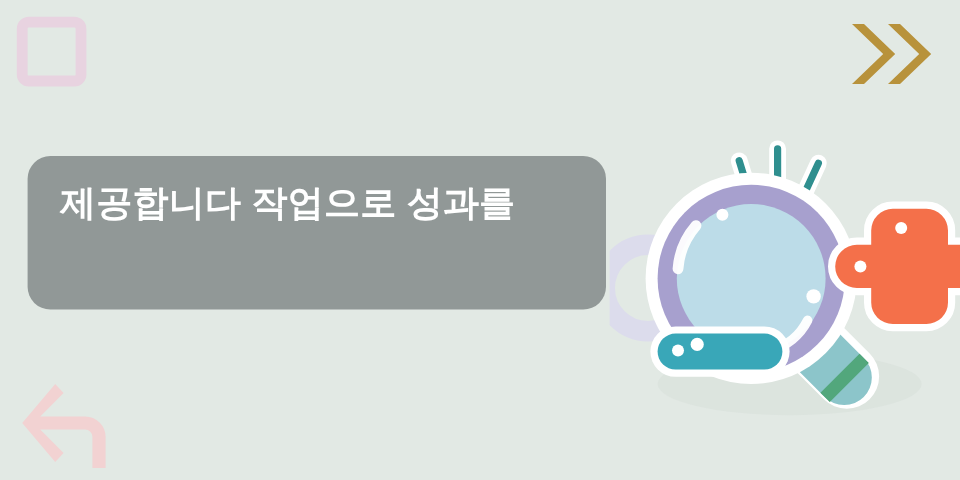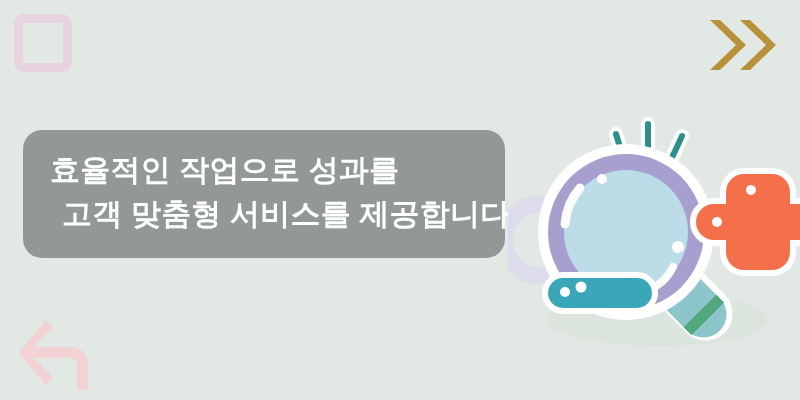--- a/index.html
+++ b/index.html
@@ -98,22 +98,21 @@
   </div>
 
   <div id="deco-arrow">
     <svg viewBox="0 0 110 84" width="110" height="84" xmlns="http://www.w3.org/2000/svg">
       <path d="M38 10 L45 17.5 L25.5 37 L63 37 A17 17 0 0 1 80 54 L80 80 L69 80 L69 54
                A6 6 0 0 0 63 48 L25.5 48 L45 67.5 L38 75 L10.5 42.5 Z" fill="#f2d2d2"></path>
     </svg>
   </div>
 
   <div id="headline-card">
-    <div class="headline-line" id="headline-line-1">효율적인 작업으로 성과를</div>
-    <div class="headline-line" id="headline-line-2">고객 맞춤형 서비스를 제공합니다</div>
+    <div class="headline-line" id="headline-line-1">제공합니다 작업으로 성과를</div>
   </div>
 
   <div id="illustration">
     <svg viewBox="0 0 292 250" width="292" height="250" xmlns="http://www.w3.org/2000/svg">
 
       <ellipse cx="150" cy="208" rx="110" ry="26" fill="#d9e2dc" opacity="0.75"></ellipse>
 
       <circle cx="32" cy="128" r="36" fill="none" stroke="#dcdcec" stroke-width="17"></circle>
 
       <g>

